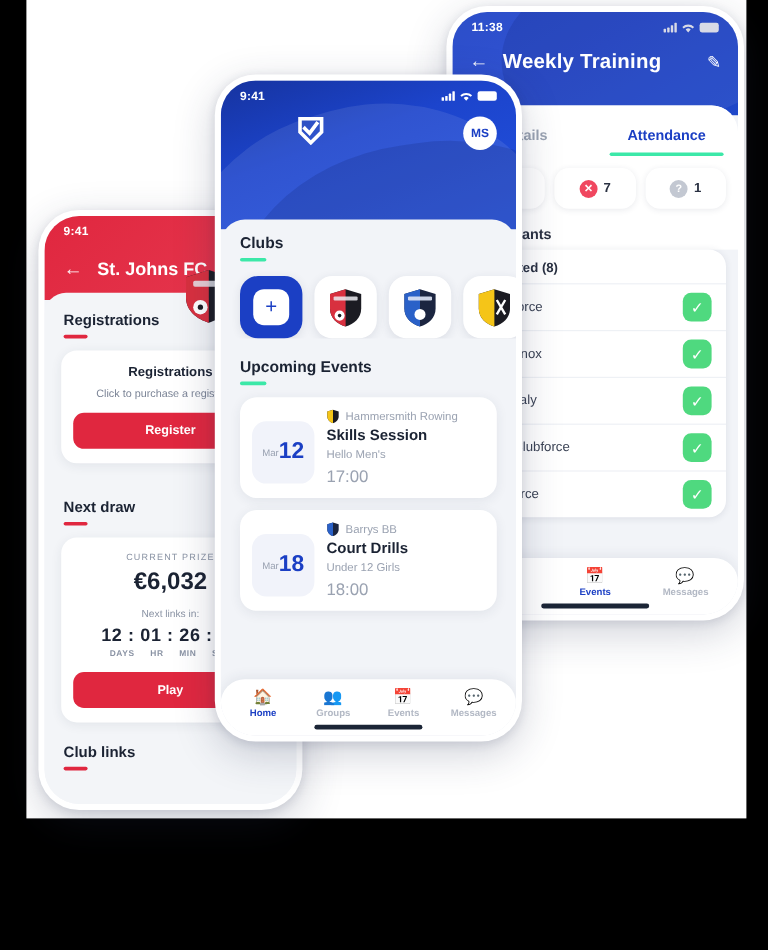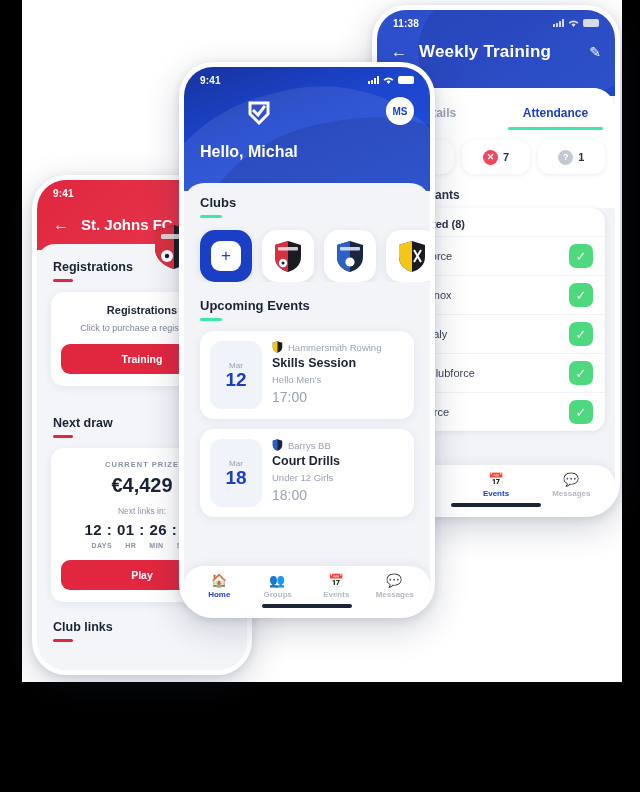--- a/index.html
+++ b/index.html
@@ -159,21 +159,21 @@
   }
   #phone-mid .screen { background: #f2f4f8; }
   .mid-head {
     position: relative; height: 124px; color: #fff; overflow: hidden;
     background: linear-gradient(160deg, #16339f 0%, #1c44cc 40%, #2352e0 100%);
   }
   .mid-head .w1 { position:absolute; width: 330px; height: 300px; border-radius: 48%;
     left: -40px; top: 22px; background: rgba(255,255,255,.09); transform: rotate(-16deg); }
   .mid-head .w2 { position:absolute; width: 330px; height: 260px; border-radius: 48%;
     left: 10px; top: 52px; background: rgba(10,24,90,.17); transform: rotate(-8deg); }
-  .mid-top { position: relative; z-index:2; display:flex; align-items:flex-end;
+  .mid-top { position: relative; z-index:2; display:flex; align-items:flex-start;
     justify-content: space-between; padding: 8px 16px 0; margin-left: 48px; }
   .logo-shield { width: 22px; height: 24px; }
   .avatar {
     width: 28px; height: 28px; border-radius: 50%; background:#fff;
     color:#1b3fc4; font-size: 10px; font-weight:bold;
     display:flex; align-items:center; justify-content:center;
   }
   .greeting { position:relative; z-index:2; font-size: 16px; font-weight: bold;
     padding: 18px 16px 0; }
 
@@ -193,22 +193,22 @@
   }
   .club-tile.add { background: #1b3fc4; }
   .add-inner { width: 30px; height: 30px; border-radius: 9px; background:#fff;
     color:#1b3fc4; font-size: 17px; display:flex; align-items:center; justify-content:center; }
 
   .ev-card {
     background:#fff; margin: 10px 16px 0; border-radius: 14px; padding: 10px;
     display:flex; gap: 10px; box-shadow: 0 2px 10px rgba(40,50,80,.08);
   }
   .ev-date {
-    width: 52px; height: 68px; border-radius: 12px; background:#f1f3fa;
-    display:flex; flex-direction:column; align-items:center; justify-content:center; flex:none;
+    width: 52px; height: 52px; border-radius: 12px; background:#f1f3fa;
+    display:flex; flex-direction:row; align-items:center; justify-content:center; flex:none;margin-top:10px;
   }
   .ev-mon { font-size: 8px; color:#98a0b0; }
   .ev-day { font-size: 19px; font-weight:bold; color:#1b3fc4; line-height: 20px; }
   .ev-club { display:flex; align-items:center; gap: 5px; font-size: 9.5px; color:#9aa2b1; }
   .mini-shield { width: 11px; height: 12px; }
   .ev-title { font-size: 12.5px; font-weight: bold; color:#1b2333; margin-top: 3px; }
   .ev-sub { font-size: 9.5px; color:#9aa2b1; margin-top: 4px; }
   .ev-time { font-size: 14px; color:#9aa2b1; margin-top: 4px; }
 
   
@@ -236,21 +236,21 @@
   .reg-card { background:#fff; margin: 10px 14px 0; border-radius: 13px; padding: 12px 10px;
     box-shadow: 0 2px 9px rgba(40,50,80,.08); text-align:center; }
   .reg-title { font-size: 11px; font-weight: bold; color:#1b2333; }
   .reg-sub { font-size: 9px; color:#7b8496; margin-top: 7px; white-space: nowrap; overflow:hidden; }
   .btn-red { background:#e0273f; color:#fff; font-size: 10.5px; font-weight:bold;
     border-radius: 9px; padding: 9px 0; margin-top: 11px; text-align:center; }
 
   .row2 { display:flex; align-items:center; justify-content: space-between; padding: 0 16px; }
   .draw-card { background:#fff; margin: 10px 14px 0; border-radius: 13px; padding: 12px 10px 12px;
     box-shadow: 0 2px 9px rgba(40,50,80,.08); text-align:center; }
-  .prize-lbl { font-size: 7.5px; font-weight: bold; letter-spacing: 1px; color:#8a93a4; }
+  .prize-lbl { font-size: 7.5px; font-weight: normal; letter-spacing: 1px; color:#8a93a4; }
   .prize-amt { font-size: 20px; font-weight: bold; color:#1b2333; margin-top: 5px; }
   .next-in { font-size: 8.5px; color:#8a93a4; margin-top: 9px; }
   .cdown { font-size: 15px; font-weight: bold; color:#1b2333; margin-top: 5px; letter-spacing: .5px; white-space:nowrap;}
   .cunits { display:flex; justify-content:center; gap: 13px; font-size: 7px;
     color:#8a93a4; margin-top: 4px; font-weight:bold; letter-spacing:.5px; }
 
   .arrow-down {
     position:absolute; left: 302px; top: 628px;
     width: 0; height: 0; border-left: 26px solid transparent;
     border-right: 26px solid transparent; border-top: 30px solid #ffffff;
@@ -387,34 +387,34 @@
           <rect x="8" y="10" width="26" height="5" rx="1.5" fill="#e9e9ee" opacity=".85"></rect>
         </svg>
 
         <div class="red-sheet">
           <div class="rh2">Registrations</div>
           <div class="rh2-under"></div>
 
           <div class="reg-card">
             <div class="reg-title">Registrations</div>
             <div class="reg-sub">Click to purchase a registration</div>
-            <div class="btn-red">Training</div>
+            <div class="btn-red">Register</div>
           </div>
 
           <div class="row2" style="margin-top:30px">
             <div>
               <div class="rh2" style="padding:0">Next draw</div>
               <div class="rh2-under" style="margin-left:0"></div>
             </div>
             <div class="rh2" style="padding:0">Prizes</div>
           </div>
 
           <div class="draw-card">
             <div class="prize-lbl">CURRENT PRIZE</div>
-            <div class="prize-amt">€4,429</div>
+            <div class="prize-amt">€6,032</div>
             <div class="next-in">Next links in:</div>
             <div class="cdown">12 : 01 : 26 : 51</div>
             <div class="cunits">
               <span>DAYS</span>
               <span>HR</span>
               <span>MIN</span>
               <span>SEC</span>
             </div>
             <div class="btn-red">Play</div>
           </div>
@@ -446,21 +446,20 @@
               <span class="batt"></span>
             </span>
           </div>
           <div class="mid-top">
             <svg class="logo-shield" viewBox="0 0 22 24">
               <path d="M2 2 H20 V13 L11 22 L2 13 Z" fill="none" stroke="#fff" stroke-width="3"></path>
               <path d="M6 10 L10 14 L16 6" fill="none" stroke="#fff" stroke-width="3" stroke-linecap="square"></path>
             </svg>
             <div class="avatar">MS</div>
           </div>
-          <div class="greeting">Hello, Michal</div>
         </div>
 
         <div class="mid-sheet">
           <div class="h2">Clubs</div>
           <div class="h2-under"></div>
 
           <div class="clubs-row">
             <div class="club-tile add">
               <div class="add-inner">+</div>
             </div>

